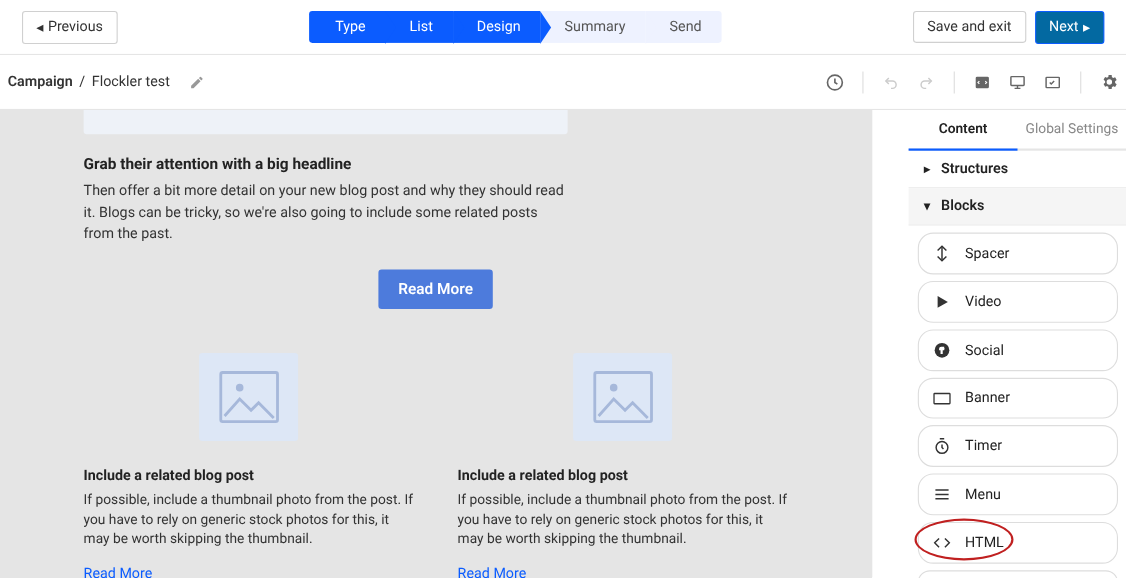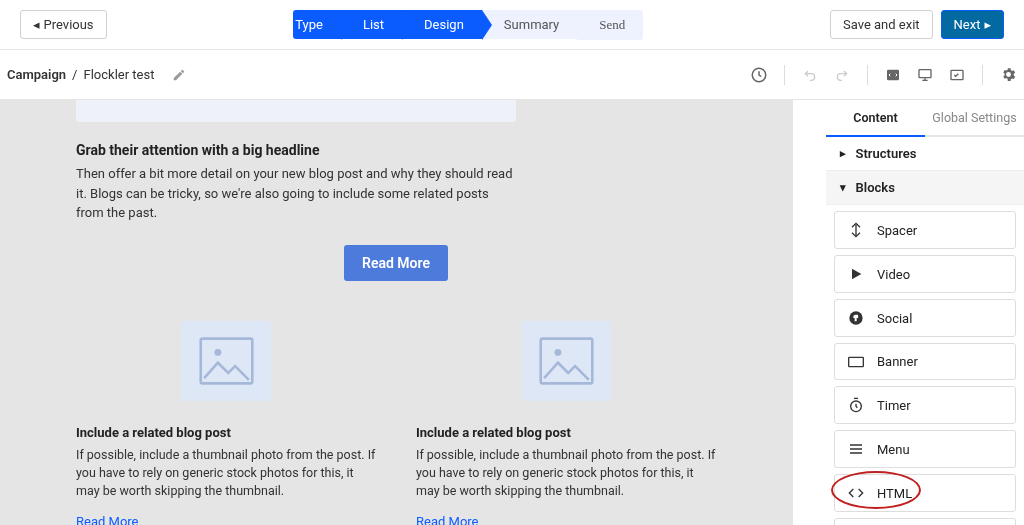--- a/index.html
+++ b/index.html
@@ -10,22 +10,22 @@
     .topbar-left, .topbar-right { display: flex; align-items: center; gap: 8px; }
     .btn { border: 1px solid #d0d0d0; background: #fff; padding: 6px 12px; border-radius: 3px; cursor: pointer; font-size: 13px; color: #333; display: inline-flex; align-items: center; gap: 4px; }
     .btn-primary { background: #0369a1; color: #fff; border-color: #0b5cff; }
 
     
     .wizard { display: flex; align-items: center; }
     .step { position: relative; padding: 7px 18px 7px 22px; font-size: 13px; color: #555; background: #eef2ff; margin-right: 0; }
     .step::after { content: ""; position: absolute; right: -10px; top: 0; bottom: 0; width: 0; height: 0; border-top: 15px solid transparent; border-bottom: 15px solid transparent; border-left: 10px solid #eef2ff; z-index: 2; }
     .step.active { background: #0b5cff; color: #fff; }
     .step.active::after { border-left-color: #0b5cff; }
-    .step:first-child { border-radius: 3px 0 0 3px; padding-left: 2px; }
-    .step:last-child { border-radius: 0 3px 3px 0; font-family: Liberation Serif, serif; }
+    .step:first-child { border-radius: 3px 0 0 3px; padding-left: 24px; }
+    .step:last-child { border-radius: 0 3px 3px 0; }
     .step:last-child::after { display: none; }
 
     
     .subbar { display: flex; align-items: center; justify-content: space-between; padding: 12px 7px; border-bottom: 1px solid #e5e5e5; height: 50px; }
     .breadcrumb { font-size: 13px; color: #333; display: flex; align-items: center; gap: 6px; }
     .breadcrumb strong { font-weight: 600; }
     .subbar-icons { display: flex; align-items: center; gap: 14px; color: #666; }
     .subbar-icons .divider { width: 1px; height: 20px; background: #ddd; margin: 0 2px; }
     .icon-btn { width: 18px; height: 18px; display: flex; align-items: center; justify-content: center; cursor: pointer; }
 
@@ -53,21 +53,21 @@
     .sidebar { width: 232px; border-left: 1px solid #e5e5e5; background: #fff; display: flex; flex-direction: column; padding-left: 33px; }
     .tabs { display: flex; border-bottom: 2px solid #e5e5e5; }
     .tab { flex: 1; text-align: center; padding: 10px 4px; font-size: 12.5px; color: #888; cursor: pointer; border-bottom: 2px solid transparent; margin-bottom: -2px; }
     .tab.active { color: #222; font-weight: 600; border-bottom-color: #0b5cff; }
 
     .accordion-row { display: flex; align-items: center; gap: 10px; padding: 9px 14px; font-size: 13px; font-weight: 600; color: #222; cursor: pointer; border-bottom: 1px solid #eee; }
     .accordion-row.open { background: #f5f5f5; }
     .chev { font-size: 11px; }
 
     .blocks-list { padding: 6px 8px; display: flex; flex-direction: column; gap: 6px; overflow-y: auto; flex: 1; }
-    .block-item { border: 1px solid #ddd; border-radius: 3px; padding: 10px 12px; display: flex; align-items: center; gap: 12px; background: #fff; cursor: grab; font-size: 13px; color: #222; position: relative; }
+    .block-item { border: 1px solid #ddd; border-radius: 14px; padding: 10px 12px; display: flex; align-items: center; gap: 12px; background: #fff; cursor: grab; font-size: 13px; color: #222; position: relative; }
     .block-item .bi-icon { width: 18px; display: flex; align-items: center; justify-content: center; color: #333; }
 
     
     .annotation-ellipse { position: absolute; border: 2px solid #c02020; border-radius: 50%; pointer-events: none; }
   </style>
 </head>
 <body>
 
 <div class="topbar">
   <div class="topbar-left">

